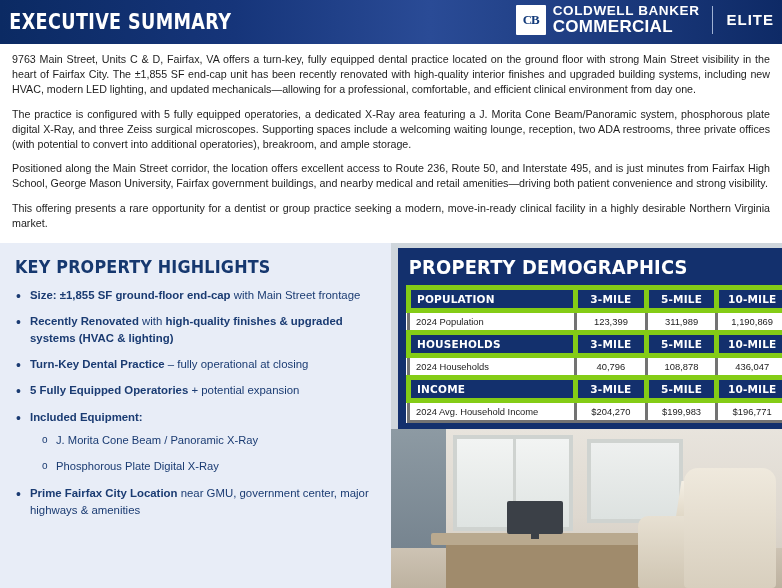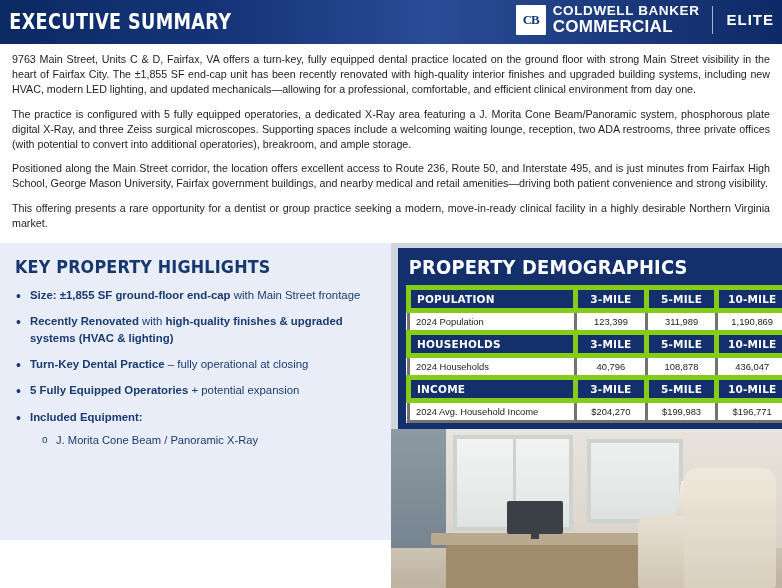--- a/index.html
+++ b/index.html
@@ -62,21 +62,21 @@
   }
   .intro p { margin: 0 0 9px 0; }
   .intro b { font-weight: normal; }
 
   
   .panels {
     position: absolute; left: 0; right: 0; top: 243px; bottom: 0;
     display: flex;
   }
   .left-panel {
-    width: 391px; height: 297px;
+    width: 391px; height: 345px;
     background: #e8edf7;
     position: relative;
   }
   .left-title {
     font-family: "DejaVu Sans", sans-serif;
     font-weight: bold;
     font-size: 17px;
     color: #16386f;
     padding: 14px 0 0 16px;
     letter-spacing: .2px;
@@ -260,22 +260,24 @@
   <div class="left-panel">
     <div class="left-title">KEY PROPERTY HIGHLIGHTS</div>
     <ul class="bullets">
       <li><b>Size: ±1,855 SF ground-floor end-cap</b><span> with Main Street frontage</span></li>
       <li><b>Recently Renovated</b><span> with </span><b>high-quality finishes &amp; upgraded systems (HVAC &amp; lighting)</b></li>
       <li><b>Turn-Key Dental Practice</b><span> – fully operational at closing</span></li>
       <li><b>5 Fully Equipped Operatories</b><span> + potential expansion</span></li>
       <li><b>Included Equipment:</b>
         <ul class="sub">
           <li>J. Morita Cone Beam / Panoramic X-Ray</li>
+          <li>Phosphorous Plate Digital X-Ray</li>
         </ul>
       </li>
+      <li><b>Prime Fairfax City Location</b><span> near GMU, government center, major highways &amp; amenities</span></li>
     </ul>
   </div>
 
   <div class="right-panel">
 
     <div class="demo-box">
       <div class="demo-title">PROPERTY DEMOGRAPHICS</div>
 
       <table class="demo">
         <tbody>

